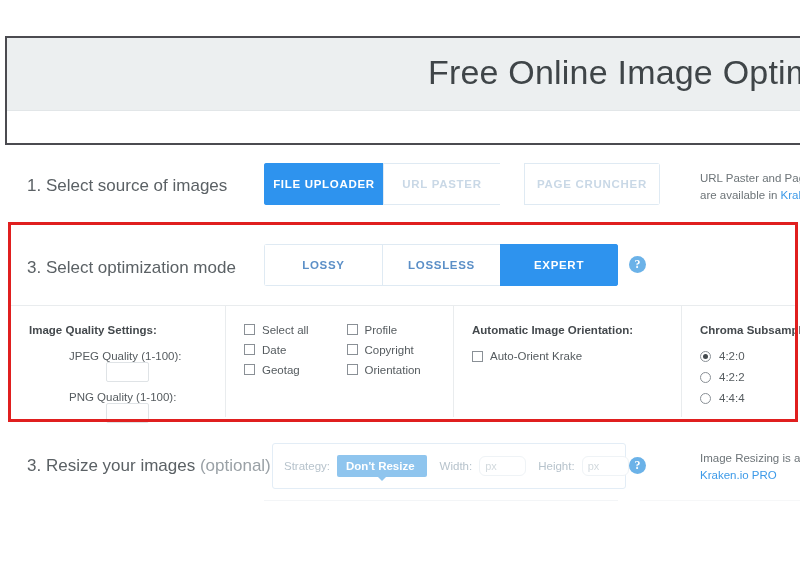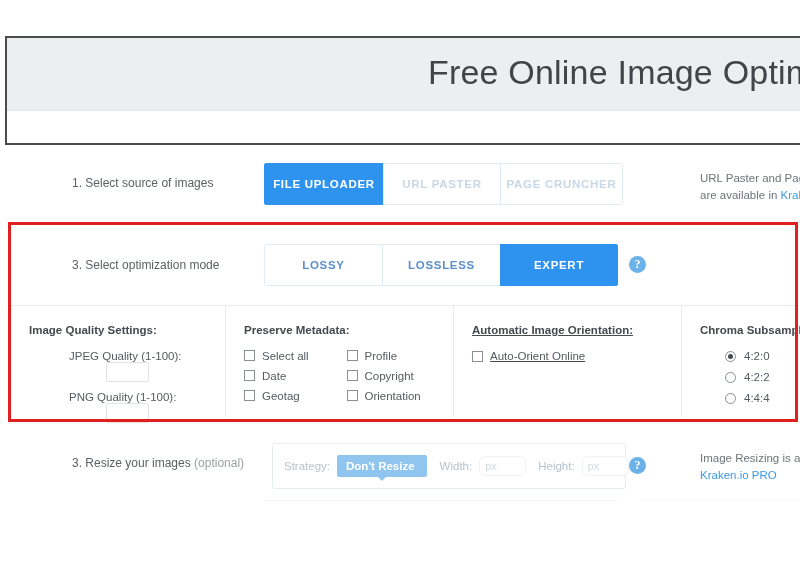--- a/index.html
+++ b/index.html
@@ -47,24 +47,23 @@
     font-weight: 400;
     color: #3f4548;
     letter-spacing: 0.2px;
     white-space: nowrap;
     line-height: 44px;
   }
 
   
   .section-label {
     position: absolute;
-    font-size: 12px;
+    font-size: 17px;
     color: #5b6165;
     white-space: nowrap;
-    margin-left: 45px;
   }
   .section-label .optional {
     color: #9aa1a6;
   }
 
   
   .btn-group {
     position: absolute;
     display: flex;
     height: 42px;
@@ -91,21 +90,21 @@
   .seg-btn.mid-blue { color: #5b8fc7; }
   .seg-btn.active {
     background: #2e93ee;
     border-color: #2e93ee;
     color: #ffffff;
   }
 
   #source-group { left: 264px; top: 163px; }
   #source-group .seg-btn:nth-child(1) { width: 119px; }
   #source-group .seg-btn:nth-child(2) { width: 117px; }
-  #source-group .seg-btn:nth-child(3) { width: 123px; }
+  #source-group .seg-btn:nth-child(3) { width: 136px; margin-left: 24px; }
 
   #mode-group { left: 264px; top: 244px; }
   #mode-group .seg-btn { width: 118px; }
 
   
   .side-note {
     position: absolute;
     font-size: 11.5px;
     line-height: 17px;
     color: #6d7478;
@@ -156,21 +155,21 @@
   }
   .settings-col {
     box-sizing: border-box;
     padding: 18px 0 0 18px;
     border-right: 1px solid #e9ecee;
     height: 100%;
   }
   .settings-col:last-child { border-right: none; }
   .col-quality    { width: 215px; }
   .col-metadata   { width: 228px; }
-  .col-orient     { width: 228px; text-decoration: underline; }
+  .col-orient     { width: 228px; }
   .col-chroma     { width: 113px; }
 
   .col-title {
     font-size: 11.5px;
     font-weight: 700;
     color: #44494d;
     margin-bottom: 14px;
     white-space: nowrap;
   }
 
@@ -230,21 +229,20 @@
     flex: 0 0 auto;
   }
 
   .radio-item {
     display: flex;
     align-items: center;
     margin-bottom: 9px;
     font-size: 11.5px;
     color: #555b5f;
     white-space: nowrap;
-    margin-left: 25px;
   }
   .rbox {
     width: 11px;
     height: 11px;
     border: 1px solid #8a9096;
     border-radius: 50%;
     background: #ffffff;
     margin-right: 8px;
     box-sizing: border-box;
     flex: 0 0 auto;
@@ -380,21 +378,20 @@
       <span class="f-label">JPEG Quality (1-100):</span>
       <input class="text-input" type="text" value="" style="">
     </div>
     <div class="field-row">
       <span class="f-label">PNG Quality (1-100):</span>
       <input class="text-input" type="text" value="" style="">
     </div>
   </div>
 
   <div class="settings-col col-metadata">
-    <div class="col-title">Preserve Metadata:</div>
     <div class="check-grid">
       <label class="check-item">
         <span class="cbox"></span>
         <span>Select all</span>
       </label>
       <label class="check-item">
         <span class="cbox"></span>
         <span>Profile</span>
       </label>
       <label class="check-item">
@@ -413,21 +410,21 @@
         <span class="cbox"></span>
         <span>Orientation</span>
       </label>
     </div>
   </div>
 
   <div class="settings-col col-orient">
     <div class="col-title">Automatic Image Orientation:</div>
     <label class="single-check">
       <span class="cbox"></span>
-      <span>Auto-Orient Online</span>
+      <span>Auto-Orient Krake</span>
     </label>
   </div>
 
   <div class="settings-col col-chroma">
     <div class="col-title">Chroma Subsampling:</div>
     <label class="radio-item">
       <span class="rbox checked"></span>
       <span>4:2:0</span>
     </label>
     <label class="radio-item">

